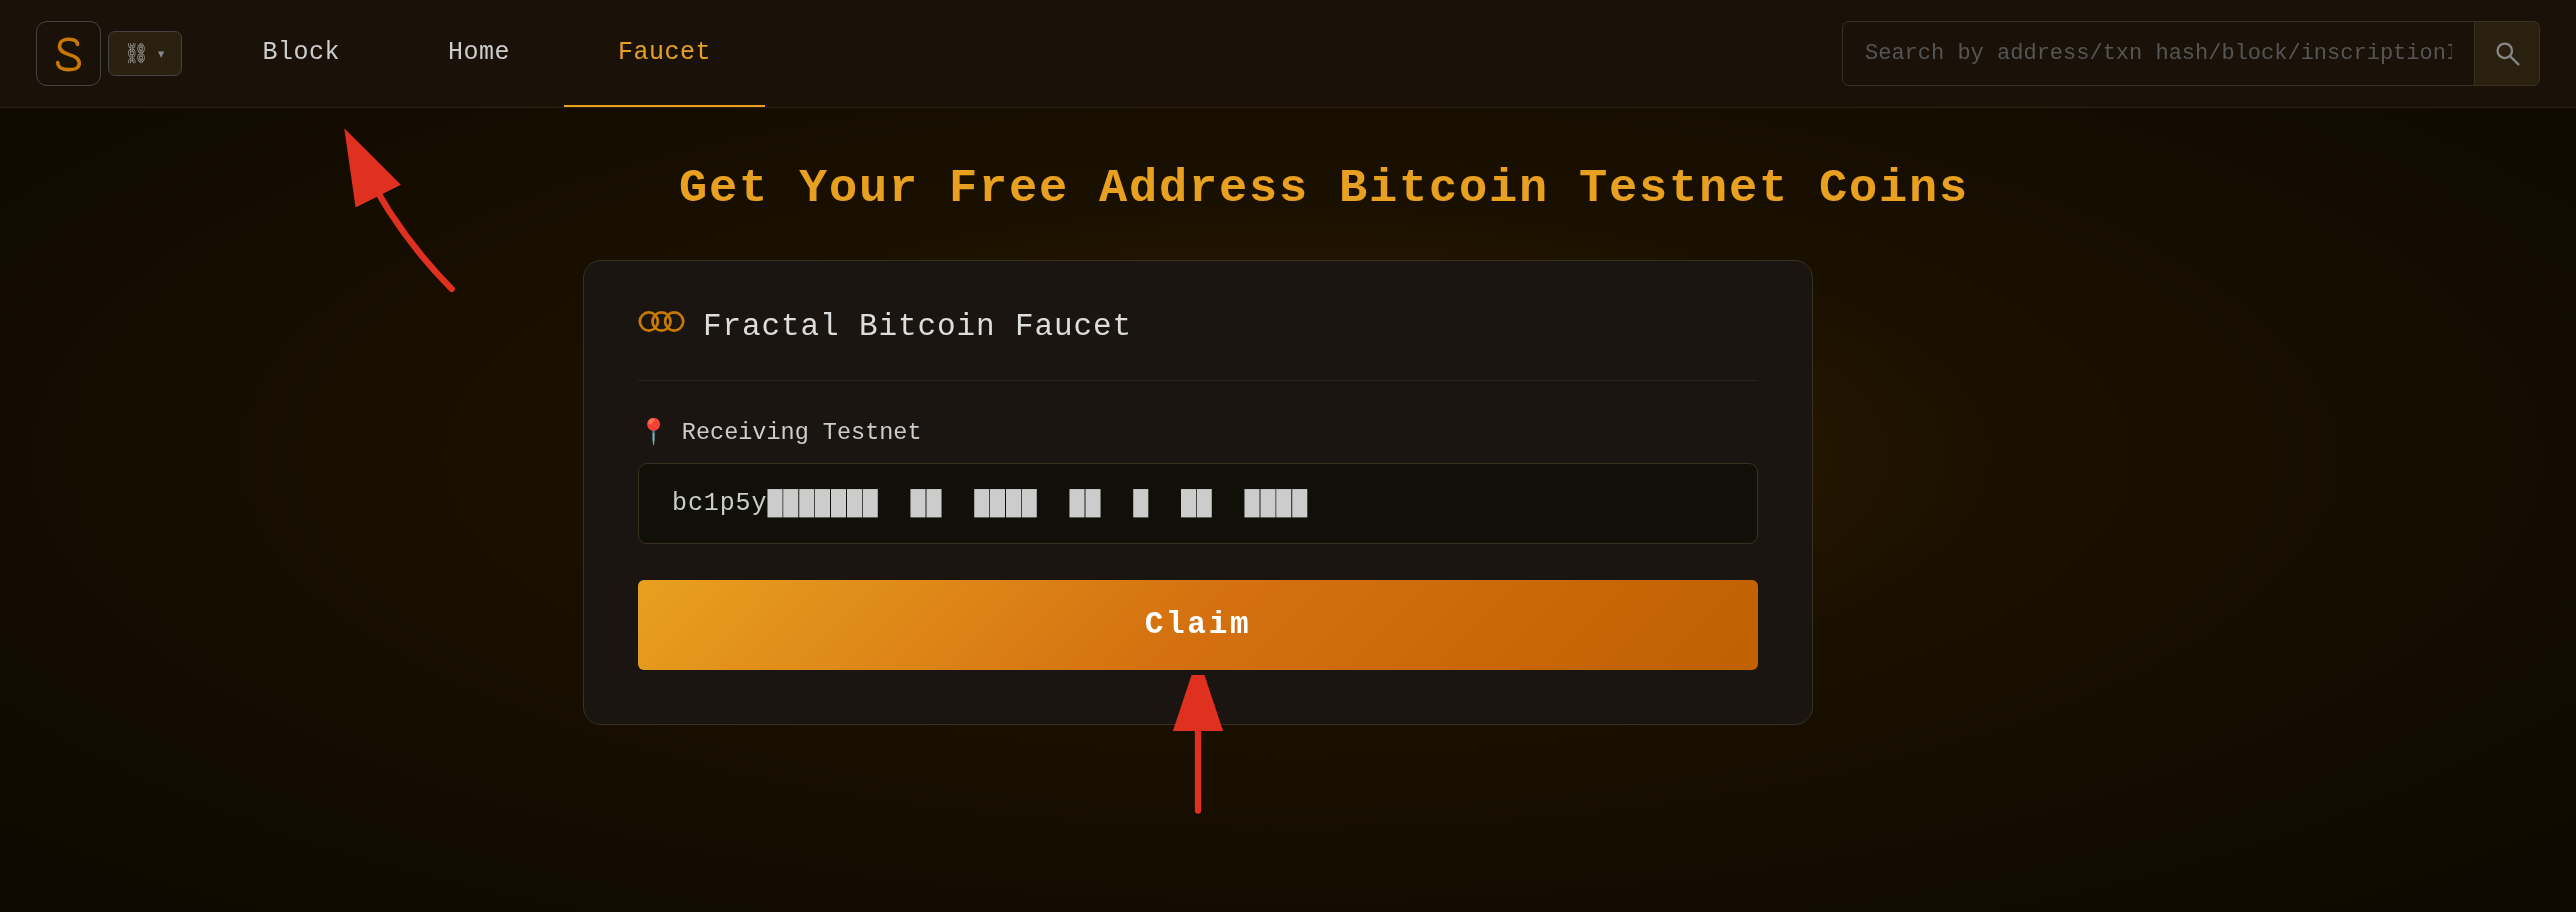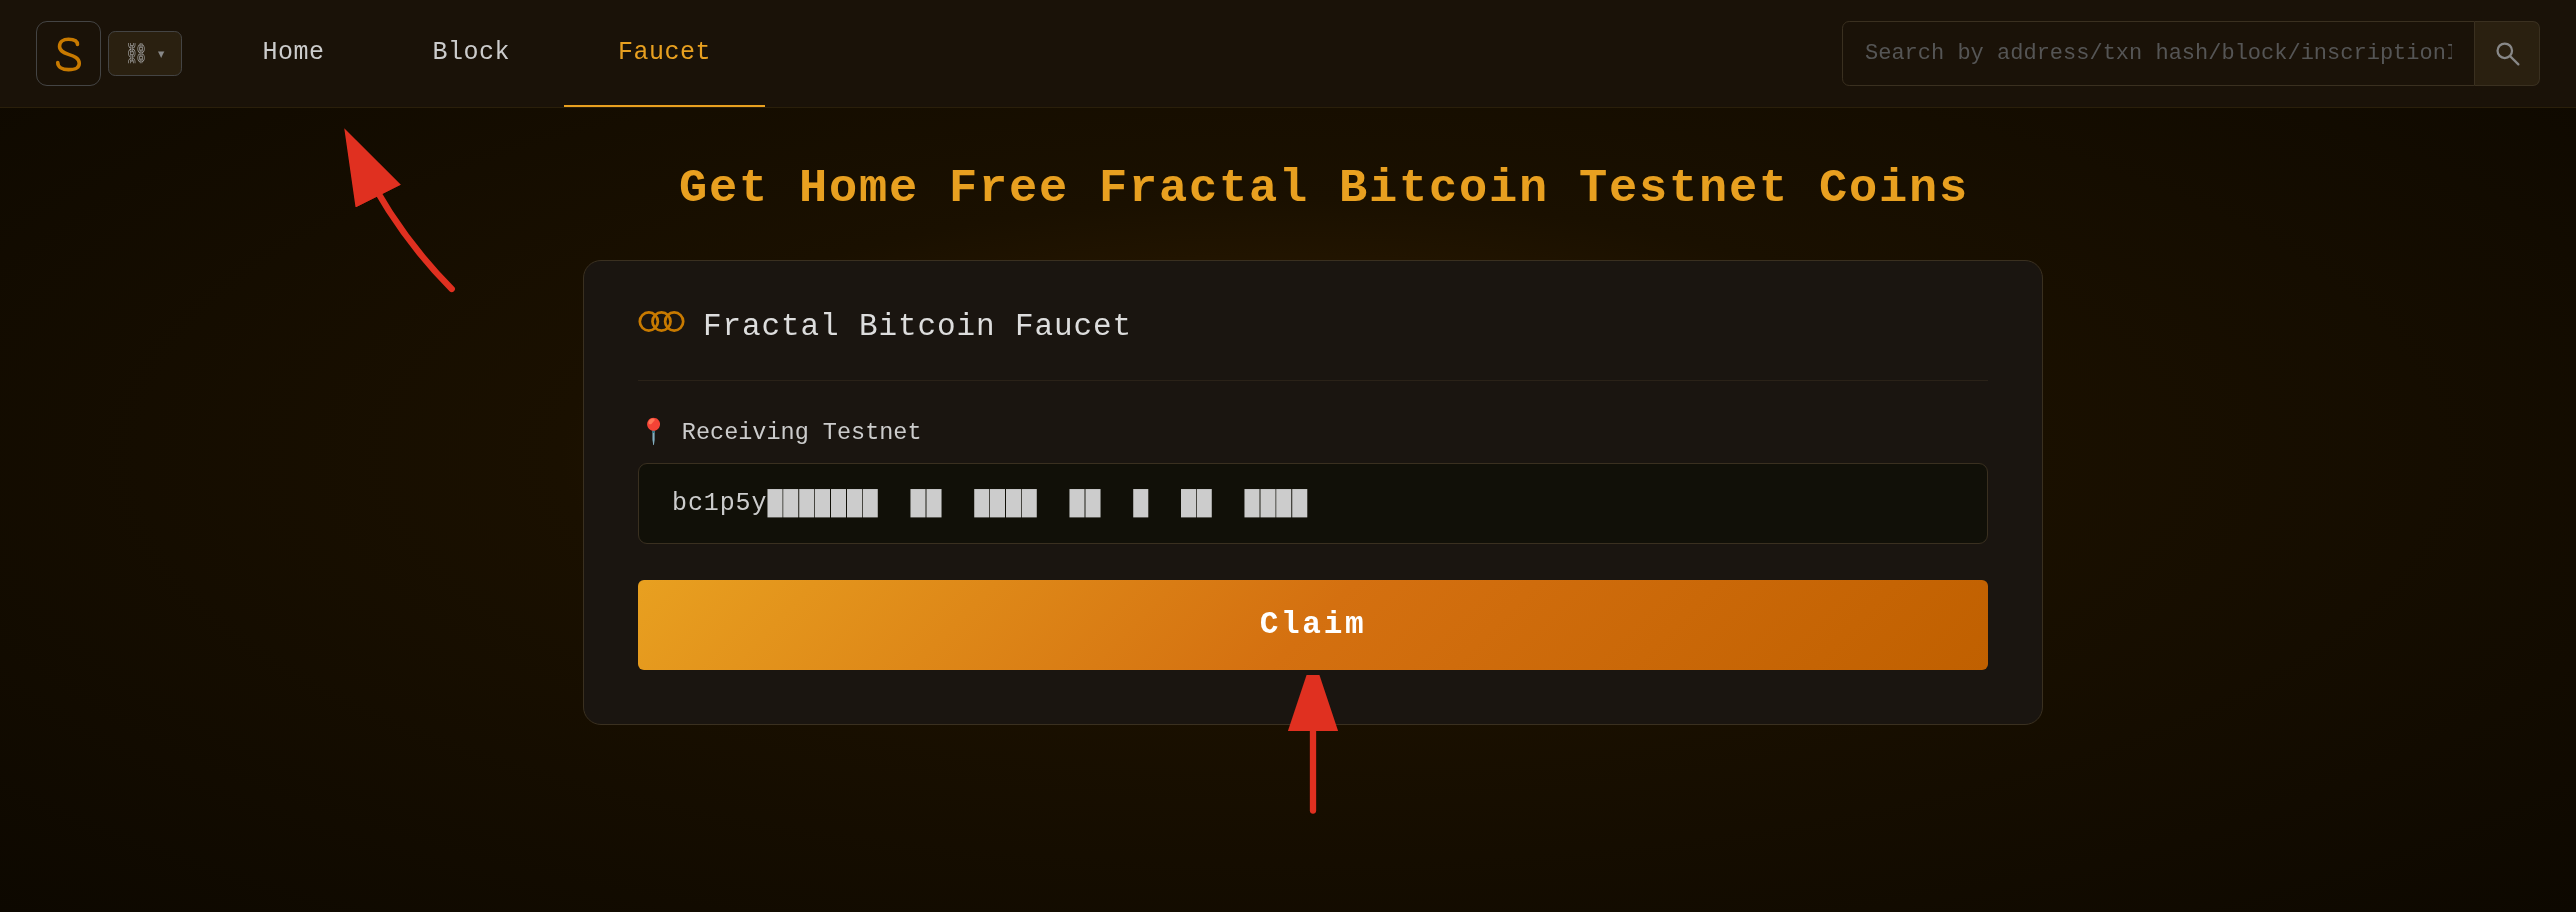--- a/index.html
+++ b/index.html
@@ -144,21 +144,21 @@
       margin-bottom: 45px;
       text-align: center;
       margin-left: 72px;
     }
 
     
     .faucet-card {
       background: #1a1510;
       border: 0.9px solid #3a3020;
       border-radius: 18px;
-      width: 1460px;
+      width: 1230px;
       padding: 45px 54px 54px;
     }
 
     .card-header {
       display: flex;
       align-items: center;
       padding-bottom: 33px;
       border-bottom: 0.9px solid #2a2218;
       margin-bottom: 36px;
     }
@@ -245,22 +245,22 @@
         <path d="M34 14C34 10 30 8 24 8C18 8 14 11 14 16C14 21 18 23 24 25C30 27 36 29 36 35C36 41 31 42 24 42C17 42 12 39 12 34" stroke="#c87a00" stroke-width="4" stroke-linecap="round"></path>
       </svg>
     </div>
     <div class="logo-dropdown">
       <span>⛓</span>
       <span class="chevron">▾</span>
     </div>
   </div>
 
   <div class="nav-links">
+    <a class="nav-link">Block</a>
     <a class="nav-link">Home</a>
-    <a class="nav-link">Block</a>
     <a class="nav-link active">Faucet</a>
   </div>
 
   <div class="search-area">
     <input class="search-input" type="text" placeholder="Search by address/txn hash/block/inscriptionId..." style="">
     <button class="search-btn">
       <svg width="29" height="29" viewBox="0 0 32 32" fill="none" xmlns="http://www.w3.org/2000/svg">
         <circle cx="13" cy="13" r="8" stroke="#888" stroke-width="2.5"></circle>
         <line x1="19" y1="19" x2="28" y2="28" stroke="#888" stroke-width="2.5" stroke-linecap="round"></line>
       </svg>
@@ -274,21 +274,21 @@
     <svg width="163" height="181" viewBox="0 0 180 200">
       <defs>
         <marker id="arrowhead-top" markerWidth="12" markerHeight="8" refX="6" refY="4" orient="auto">
           <polygon points="0 0, 12 4, 0 8" fill="#e03020"></polygon>
         </marker>
       </defs>
       <path d="M140 180 Q80 120 40 40" stroke="#e03020" stroke-width="7" fill="none" marker-end="url(#arrowhead-top)" stroke-linecap="round"></path>
     </svg>
   </div>
 
-  <h1 class="page-title">Get Home Free Fractal Bitcoin Testnet Coins</h1>
+  <h1 class="page-title">Get Your Free Address Bitcoin Testnet Coins</h1>
 
   <div style="position:relative; width:1410px;">
     <div class="faucet-card">
       <div class="card-header">
         <span class="card-logo">
           <svg width="47" height="31" viewBox="0 0 52 34" fill="none" xmlns="http://www.w3.org/2000/svg">
             <ellipse cx="12" cy="17" rx="10" ry="10" stroke="#c87a00" stroke-width="3" fill="none"></ellipse>
             <ellipse cx="26" cy="17" rx="10" ry="10" stroke="#c87a00" stroke-width="3" fill="none"></ellipse>
             <ellipse cx="40" cy="17" rx="10" ry="10" stroke="#c87a00" stroke-width="3" fill="none"></ellipse>
           </svg>

